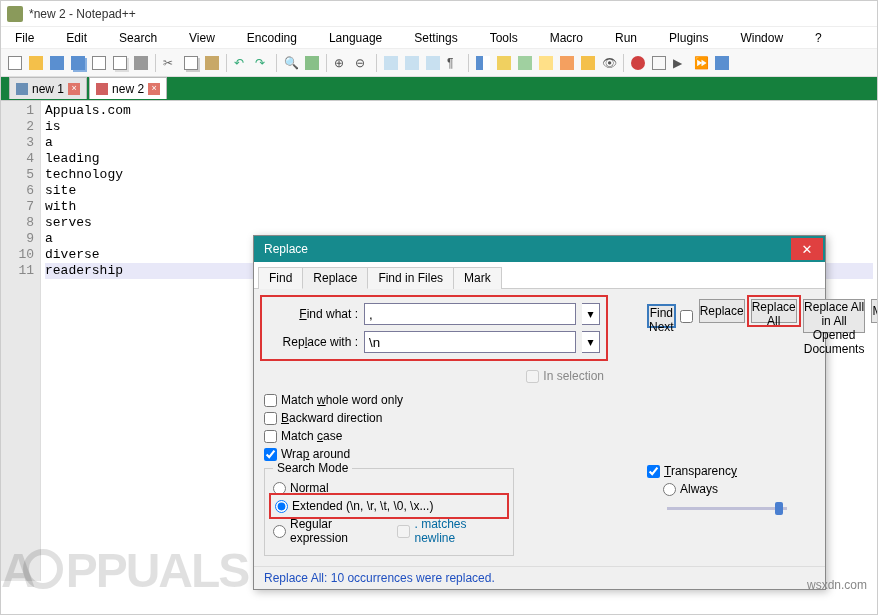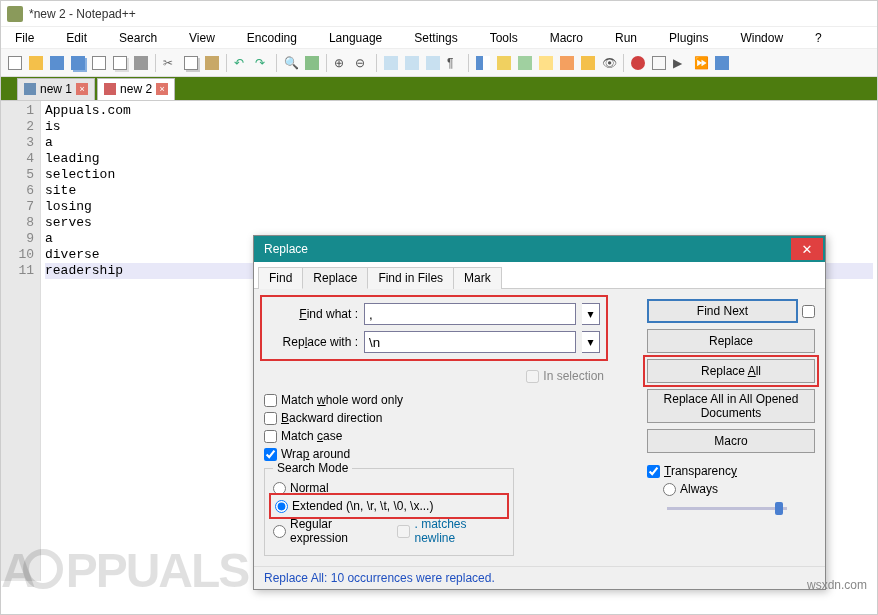--- a/index.html
+++ b/index.html
@@ -49,24 +49,24 @@
       display: flex; align-items: center; justify-content: center;
       border: 1px solid transparent;
       cursor: pointer;
     }
     .tool-sep { width: 1px; height: 18px; background: #ccc; margin: 0 3px; }
     .tool-icon { width: 14px; height: 14px; display: inline-block; }
     
     .doctabs {
       height: 24px;
       display: flex;
-      align-items: center;
-      padding: 0 16px;
+      align-items: flex-start;
+      padding: 0 8px;
       border-bottom: 1px solid #ccc;
-      background: #4d7c0f;
+      background: #15803d;
     }
     .doctab {
       height: 22px;
       display: flex; align-items: center;
       padding: 0 6px;
       background: #e6e6e6;
       border: 1px solid #bbb;
       border-bottom: none;
       margin-right: 2px;
       cursor: pointer;
@@ -119,21 +119,21 @@
     .input-row { display:flex; align-items:center; margin-bottom:6px; gap:6px; }
     .input-label { width:90px; text-align:right; }
     .input-label u { text-decoration: underline; }
     .text-input { flex:1; height:22px; border:1px solid #7a7a9a; padding:0 4px; font-family:inherit; background:#fff;}
     .input-dd { width:18px;height:22px;border:1px solid #7a7a9a;border-left:none;display:flex;align-items:center;justify-content:center;background:#fff;cursor:pointer;}
     .highlight-red { outline: 2px solid #d33; outline-offset: 2px; }
     .fieldset { border:1px solid #ccc; padding: 6px 8px 8px; margin-top:6px; }
     .fieldset-legend { font-size:12px; padding:0 4px; background:#f0f0f0; position:relative; top:-14px; display:inline-block;}
     .fieldset-body { margin-top:-10px; }
     .radio-row, .check-row { display:flex; align-items:center; gap:4px; padding:2px 0;}
-    .dlg-right { position:absolute; right:10px; top:10px; width:168px; display:flex; flex-direction:column; gap:6px;}
+    .dlg-right { position:absolute; right:10px; top:10px; width:168px; display:flex; gap:6px;}
     .dlg-btn { height:24px; border:1px solid #999; background:#e8e8e8; cursor:pointer; font-family:inherit; font-size:12px;}
     .dlg-btn.default { border:2px solid #3a7abd; }
     .small-check { display:flex; align-items:center; gap:4px; margin-left:auto; color:#888; }
     .status-line { color:#2050c0; padding: 4px 10px; border-top:1px solid #ddd; background:#f0f0f0;}
     .trans-group { position:absolute; right:10px; bottom:50px; width:168px;}
     .slider-placeholder { width:120px; height:16px; display:flex; align-items:center; margin-top:2px; margin-left:20px;}
     .slider-track { height:3px; background:#c0c0d8; flex:1; position:relative;}
     .slider-thumb { position:absolute; right:4px; top:-5px; width:8px; height:13px; background:#4a7fd0; border-radius:2px;}
     .watermark {
       position:absolute; left:0; bottom:16px;
@@ -303,23 +303,23 @@
     <div>8</div>
     <div>9</div>
     <div>10</div>
     <div>11</div>
   </div>
   <div class="code">
     <div>Appuals.com</div>
     <div>is</div>
     <div>a</div>
     <div>leading</div>
-    <div>selection</div>
+    <div>technology</div>
     <div>site</div>
-    <div>losing</div>
+    <div>with</div>
     <div>serves</div>
     <div>a</div>
     <div>diverse</div>
     <div class="lastline">readership</div>
   </div>
 </div>
 
 <div class="dialog">
   <div class="dlg-title">
     <span>Replace</span>

